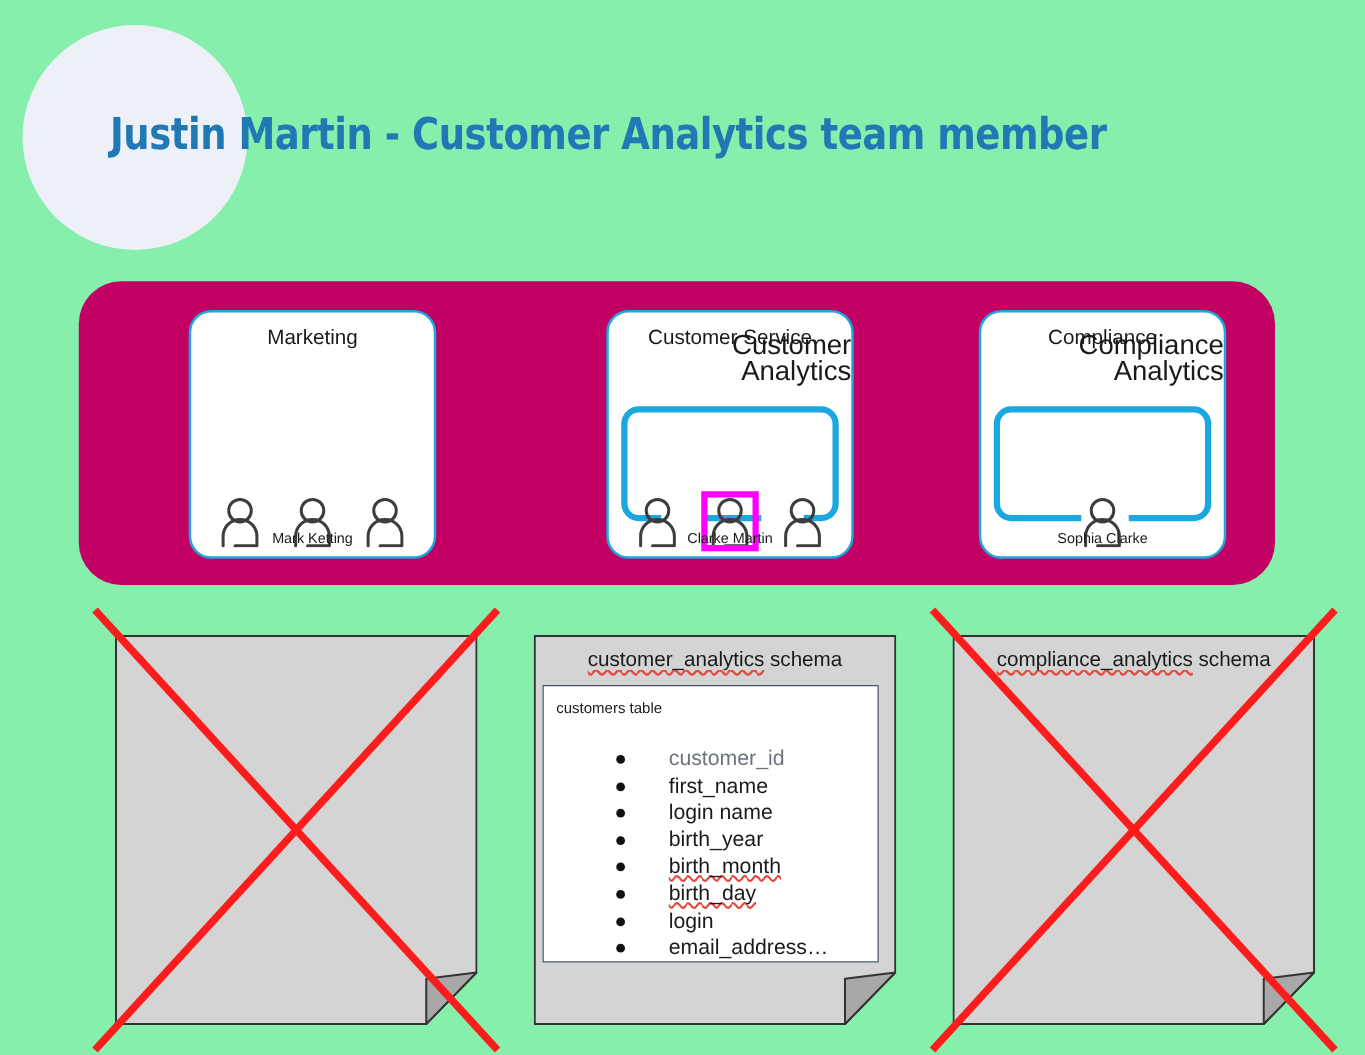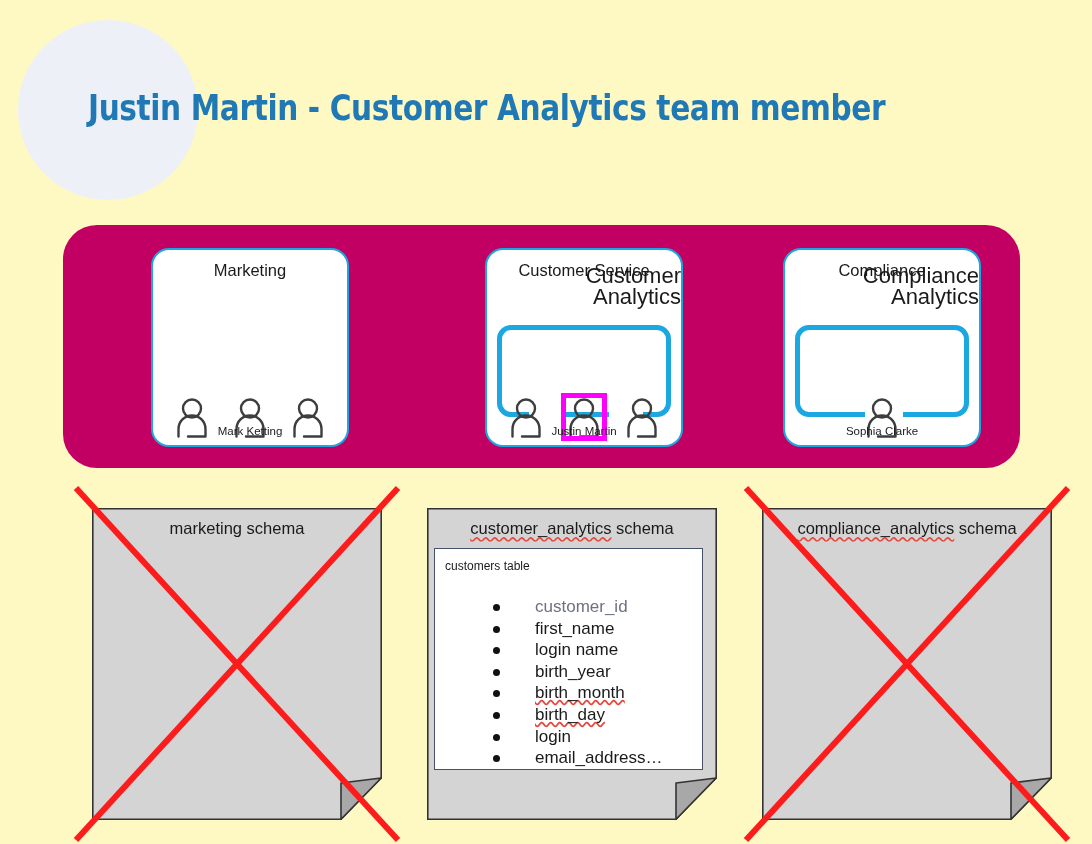--- a/index.html
+++ b/index.html
@@ -9,21 +9,21 @@
     background: #ffffff;
   }
   body {
     font-family: "Liberation Sans", sans-serif;
     -webkit-font-smoothing: antialiased;
   }
   #slide {
     position: relative;
     width: 1092px;
     height: 844px;
-    background: #fef9c3;
+    background: #86efac;
     overflow: hidden;
   }
 
   
   #deco-circle {
     position: absolute;
     left: 18px;
     top: 20px;
     width: 180px;
     height: 180px;
@@ -309,21 +309,21 @@
         </svg>
       </span>
       <span class="person">
         <svg width="36" height="42" viewBox="0 0 36 42" aria-hidden="true">
           <circle cx="18" cy="12.5" r="9" fill="none" stroke="#3d3d3d" stroke-width="2.4"></circle>
           <path d="M4.5 40.5 V33 a13.5 13.5 0 0 1 27 0 V40.5 H14" fill="none" stroke="#3d3d3d" stroke-width="2.4" stroke-linecap="round" stroke-linejoin="round"></path>
         </svg>
       </span>
     </div>
 
-    <div class="member-name">Justin Martin</div>
+    <div class="member-name">Clarke Martin</div>
   </div>
 
   <div class="dept-card" id="dept-card-2">
     <div class="dept-title">Compliance</div>
 
     <div class="analytics-box"></div>
     <div class="analytics-label">Compliance
 Analytics</div>
 
     <div class="icon-mask" style="left:80px; top:156px; width:38px; height:16px;"></div>
@@ -339,23 +339,20 @@
 
     <div class="member-name">Sophia Clarke</div>
   </div>
 
   <div class="schema-doc" id="schema-doc-0">
     <div class="doc-shape">
       <svg viewBox="0 0 290 312" preserveAspectRatio="none">
         <path d="M0.8 0.8 H289.2 V270 L249 311.2 H0.8 Z" fill="#d4d4d4" stroke="#333333" stroke-width="1.6"></path>
         <path d="M289.2 270 L249 275 L249 311.2 Z" fill="#a8a8a8" stroke="#333333" stroke-width="1.6" stroke-linejoin="round"></path>
       </svg>
-    </div>
-    <div class="doc-title">
-      <span class="spell-part"></span><span>marketing schema</span>
     </div>
   </div>
 
   <div class="schema-doc" id="schema-doc-1">
     <div class="doc-shape">
       <svg viewBox="0 0 290 312" preserveAspectRatio="none">
         <path d="M0.8 0.8 H289.2 V270 L249 311.2 H0.8 Z" fill="#d4d4d4" stroke="#333333" stroke-width="1.6"></path>
         <path d="M289.2 270 L249 275 L249 311.2 Z" fill="#a8a8a8" stroke="#333333" stroke-width="1.6" stroke-linejoin="round"></path>
       </svg>
     </div>

